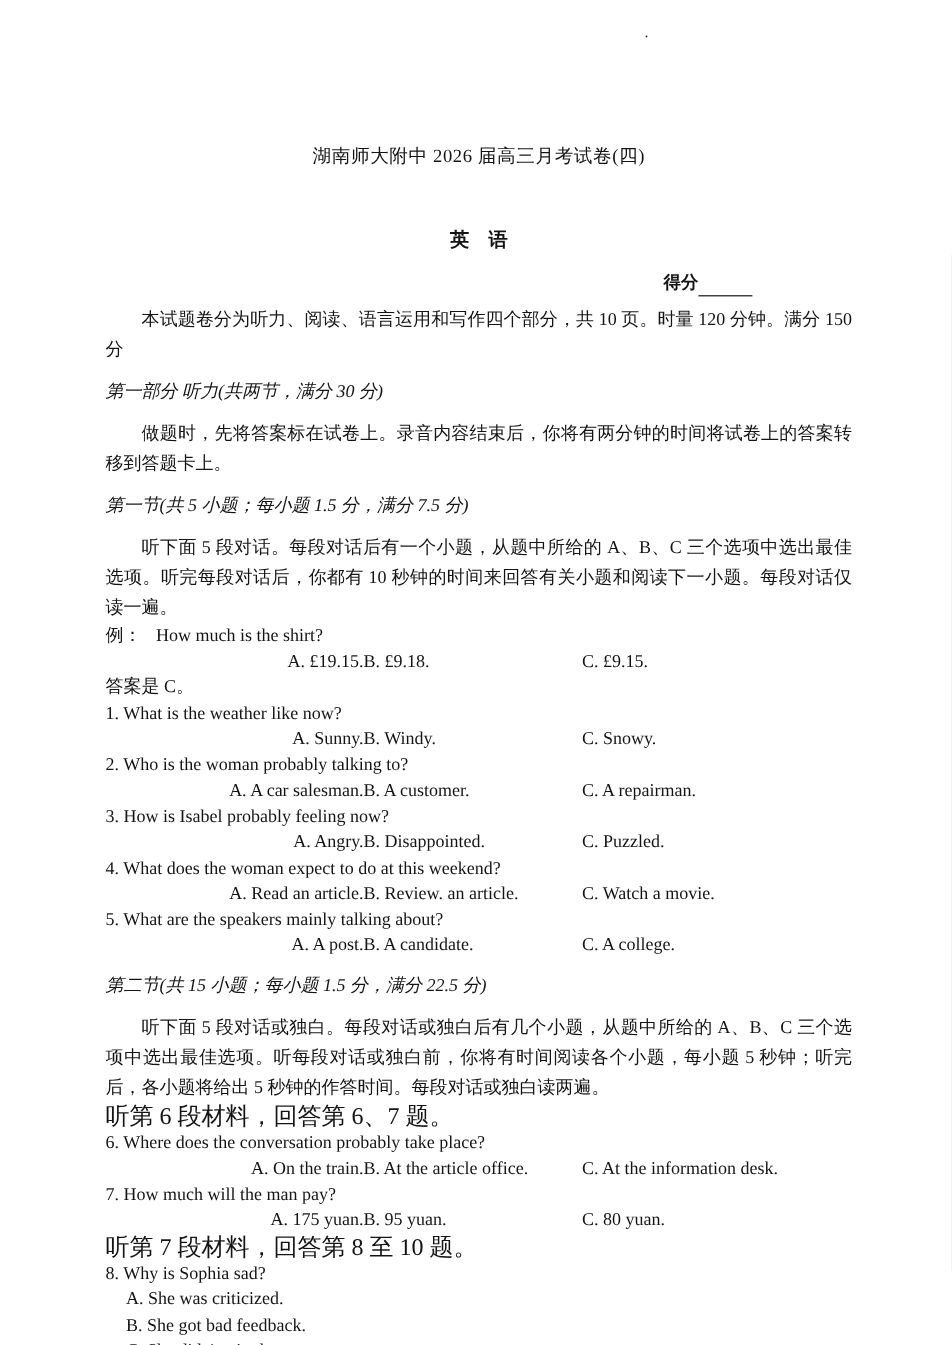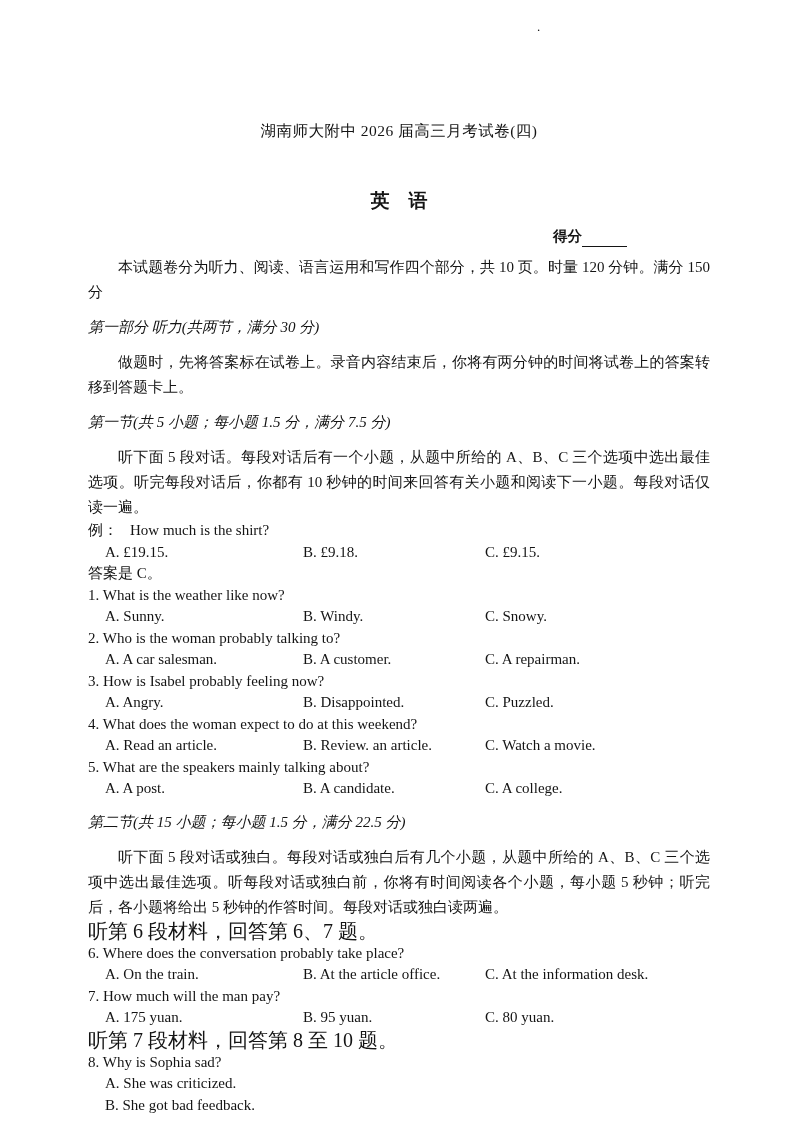--- a/index.html
+++ b/index.html
@@ -19,21 +19,21 @@
   .content { position:absolute; left:88px; top:16px; width:622px; }
 
   .title {
     margin:104px 0 0 0;
     font-size:15.5px; font-weight:400;
     text-align:center; line-height:22px;
     letter-spacing:0.5px;
   }
   .subject {
     margin:48px 0 0 0;
-    font-size:19px; font-weight:700;
+    font-size:16px; font-weight:700;
     font-family:"Liberation Sans","DejaVu Sans",sans-serif;
     text-align:center; line-height:22px;
   }
   .score-row {
     margin:13px 0 0 465px;
     line-height:22px;
     font-family:"Liberation Sans","DejaVu Sans",sans-serif;
     font-weight:700; font-size:14.5px;
     white-space:nowrap;
   }
@@ -49,21 +49,21 @@
   }
   .indent { text-indent:2em; }
   .mt8 { margin-top:8px; }
   .kai {
     margin:12px 0; font-size:15px; line-height:21px;
     font-style:italic; font-weight:500;
   }
   .mat { margin:0; font-size:20px; line-height:23px; }
   .qline { margin:0; font-size:15px; line-height:21.5px; }
   .opts { display:flex; font-size:15px; line-height:21.5px; }
-  .opts .oa { margin-left:17px; width:198px; }
+  .opts .oa { margin-left:17px; width:198px;text-align:right; }
   .opts .ob { width:182px; }
   .opts .oc { flex:1; }
   .exline { display:flex; font-size:15px; line-height:21.5px; margin:0; }
   .exlabel { margin-right:12px; }
   .stacked { margin-left:17px; }
 </style>
 </head>
 <body>
 
 <div class="page">

